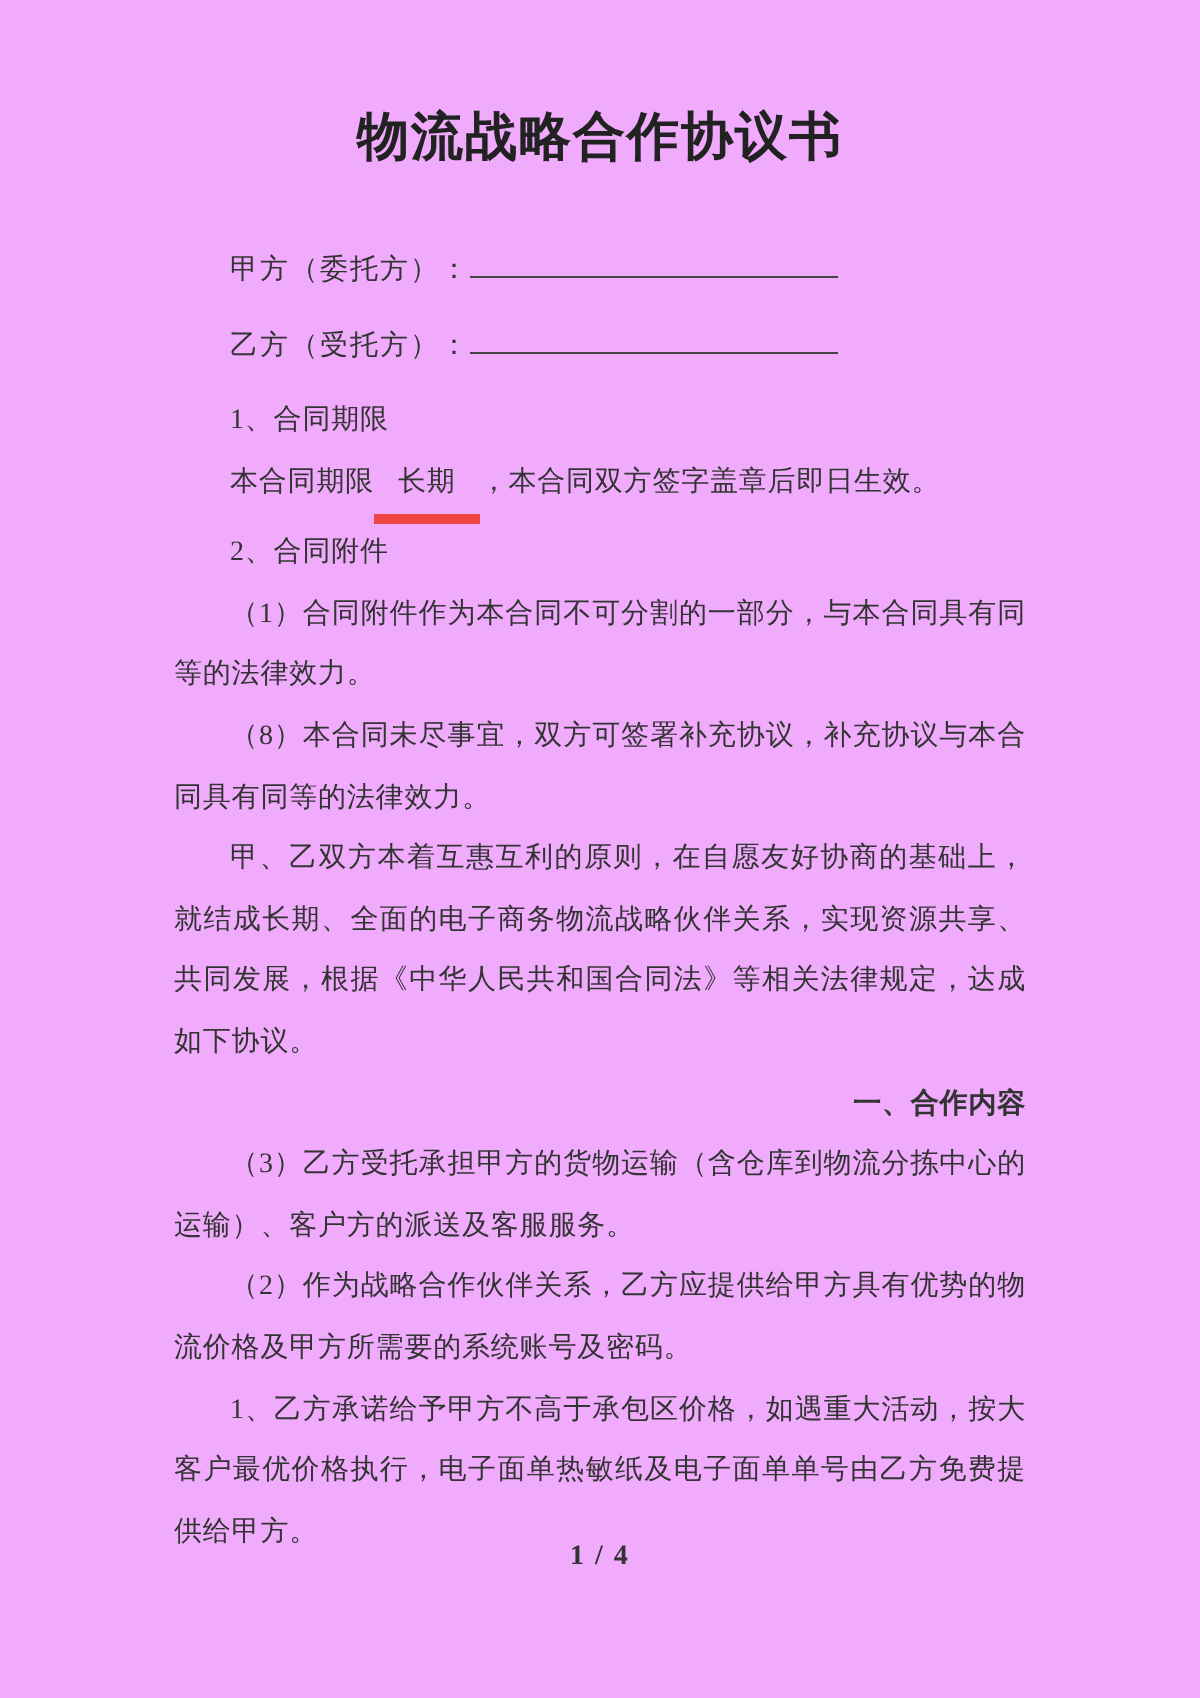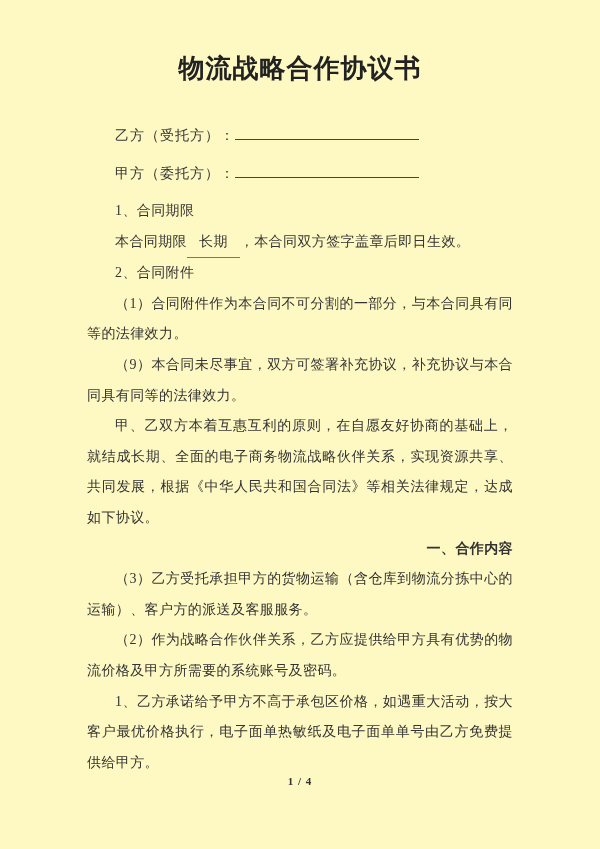--- a/index.html
+++ b/index.html
@@ -2,21 +2,21 @@
 <html><head>
 <meta charset="utf-8">
 <style>
   * { margin: 0; padding: 0; box-sizing: border-box; }
   html, body { background: #f2f4f5; }
   .page {
     position: relative;
     width: 600px;
     height: 849px;
     margin: 0 auto;
-    background: #fef9c3;
+    background: #f0abfc;
     color: #333333;
     font-family: "Liberation Serif", serif;
     padding: 50px 87px 0 87px;
     overflow: hidden;
   }
   .doc-title {
     font-family: "Liberation Sans", sans-serif;
     font-size: 26px;
     font-weight: bold;
     color: #222222;
@@ -48,58 +48,58 @@
   .block.para { text-indent: 2em; text-align: justify; }
   .block.heading {
     text-align: right;
     font-weight: bold;
     text-indent: 0;
   }
   .blank-value {
     display: inline-block;
     min-width: 30px;
     padding: 0 12px;
-    border-bottom: 1px solid #ef4444;
+    border-bottom: 5px solid #ef4444;
     text-indent: 0;
     text-align: right;
   }
   .page-footer {
     position: absolute;
     left: 0;
     right: 0;
     bottom: 62px;
     text-align: center;
-    font-size: 11px;
+    font-size: 14px;
     font-weight: bold;
     color: #333333;
     font-family: "Liberation Serif", serif;
     letter-spacing: 1px;
   }
 </style>
 </head>
 <body>
 
 <div class="page">
 
   <h1 class="doc-title">物流战略合作协议书</h1>
 
   <div class="party-line">
-    <span class="party-label">乙方（受托方）：</span><span class="party-blank"></span>
+    <span class="party-label">甲方（委托方）：</span><span class="party-blank"></span>
   </div>
 
   <div class="party-line">
-    <span class="party-label">甲方（委托方）：</span><span class="party-blank"></span>
+    <span class="party-label">乙方（受托方）：</span><span class="party-blank"></span>
   </div>
 
   <div class="doc-body">
       <div class="block para">1、合同期限</div>
       <div class="block para"><span>本合同期限</span><span class="blank-value">长期</span><span>，本合同双方签字盖章后即日生效。</span></div>
       <div class="block para">2、合同附件</div>
       <div class="block para">（1）合同附件作为本合同不可分割的一部分，与本合同具有同等的法律效力。</div>
-      <div class="block para">（9）本合同未尽事宜，双方可签署补充协议，补充协议与本合同具有同等的法律效力。</div>
+      <div class="block para">（8）本合同未尽事宜，双方可签署补充协议，补充协议与本合同具有同等的法律效力。</div>
       <div class="block para">甲、乙双方本着互惠互利的原则，在自愿友好协商的基础上，就结成长期、全面的电子商务物流战略伙伴关系，实现资源共享、共同发展，根据《中华人民共和国合同法》等相关法律规定，达成如下协议。</div>
       <div class="block heading">一、合作内容</div>
       <div class="block para">（3）乙方受托承担甲方的货物运输（含仓库到物流分拣中心的运输）、客户方的派送及客服服务。</div>
       <div class="block para">（2）作为战略合作伙伴关系，乙方应提供给甲方具有优势的物流价格及甲方所需要的系统账号及密码。</div>
       <div class="block para">1、乙方承诺给予甲方不高于承包区价格，如遇重大活动，按大客户最优价格执行，电子面单热敏纸及电子面单单号由乙方免费提供给甲方。</div>
     </div>
 
   <div class="page-footer">1 / 4</div>
 
 </div>

